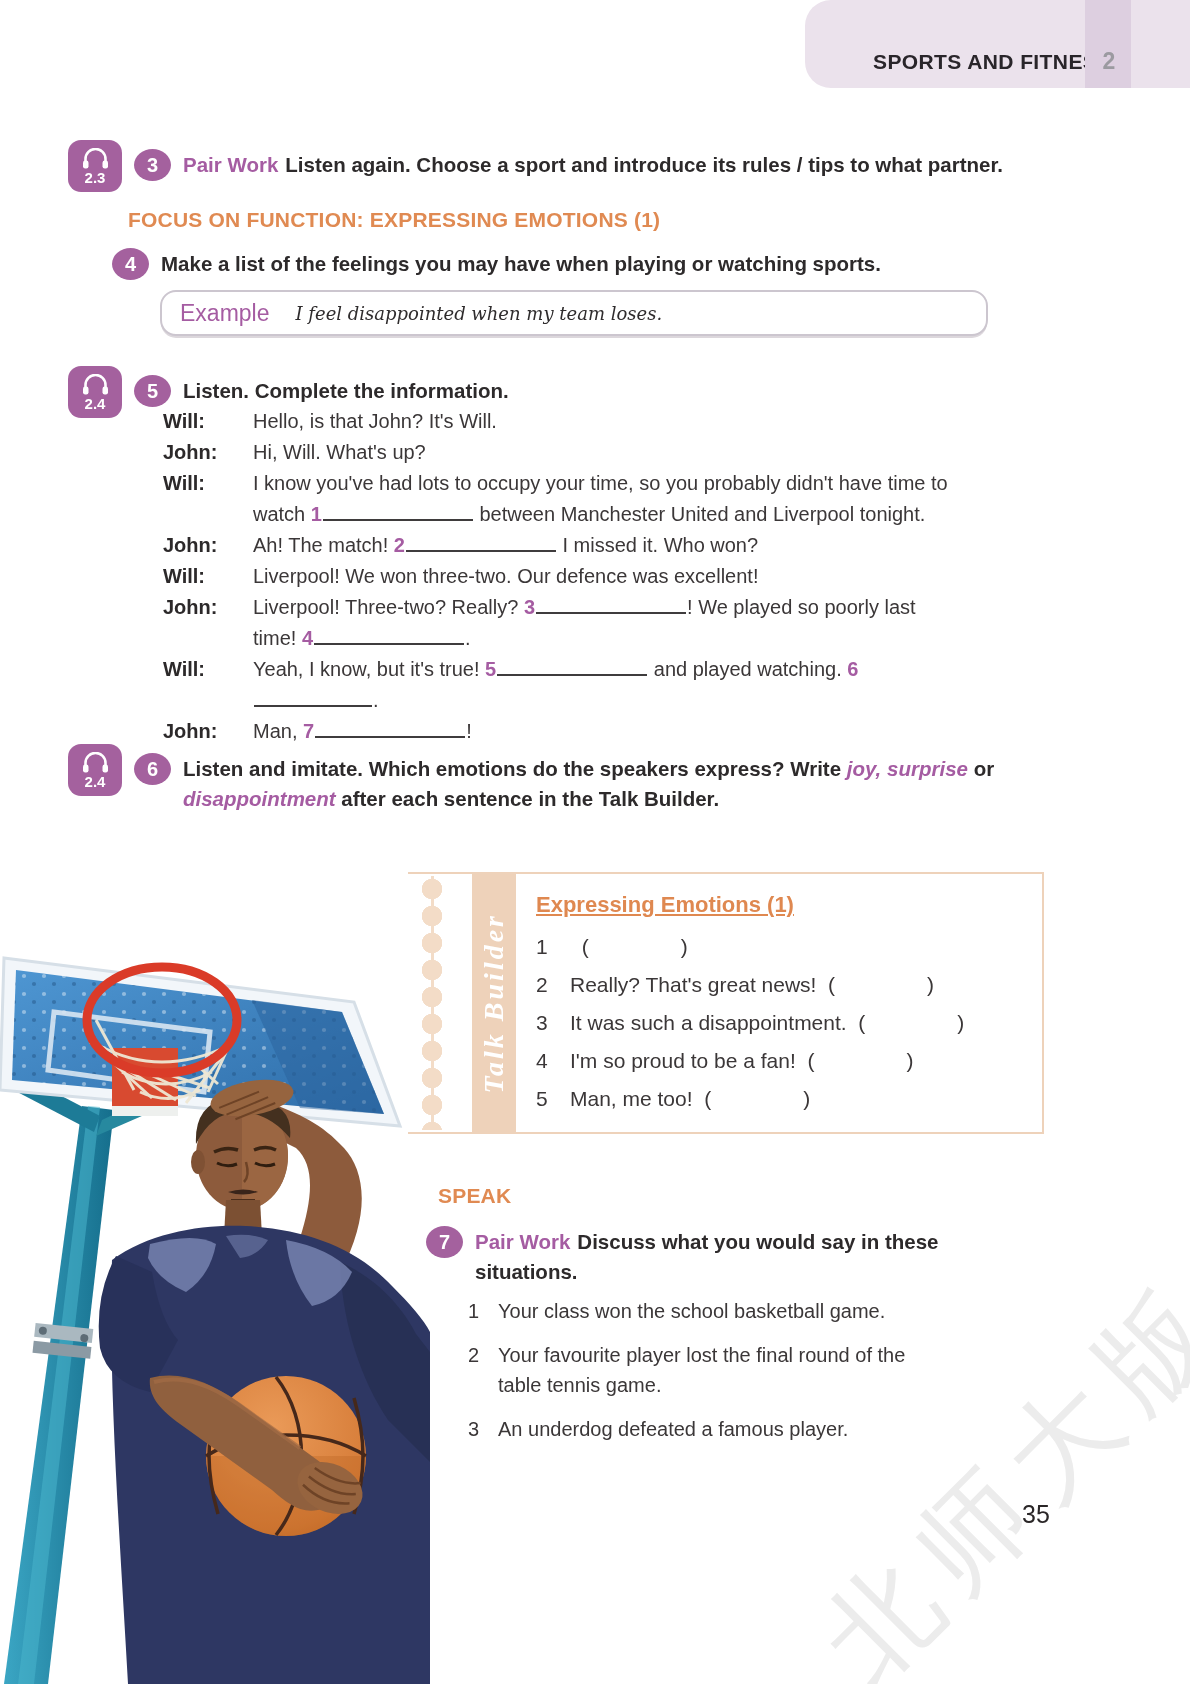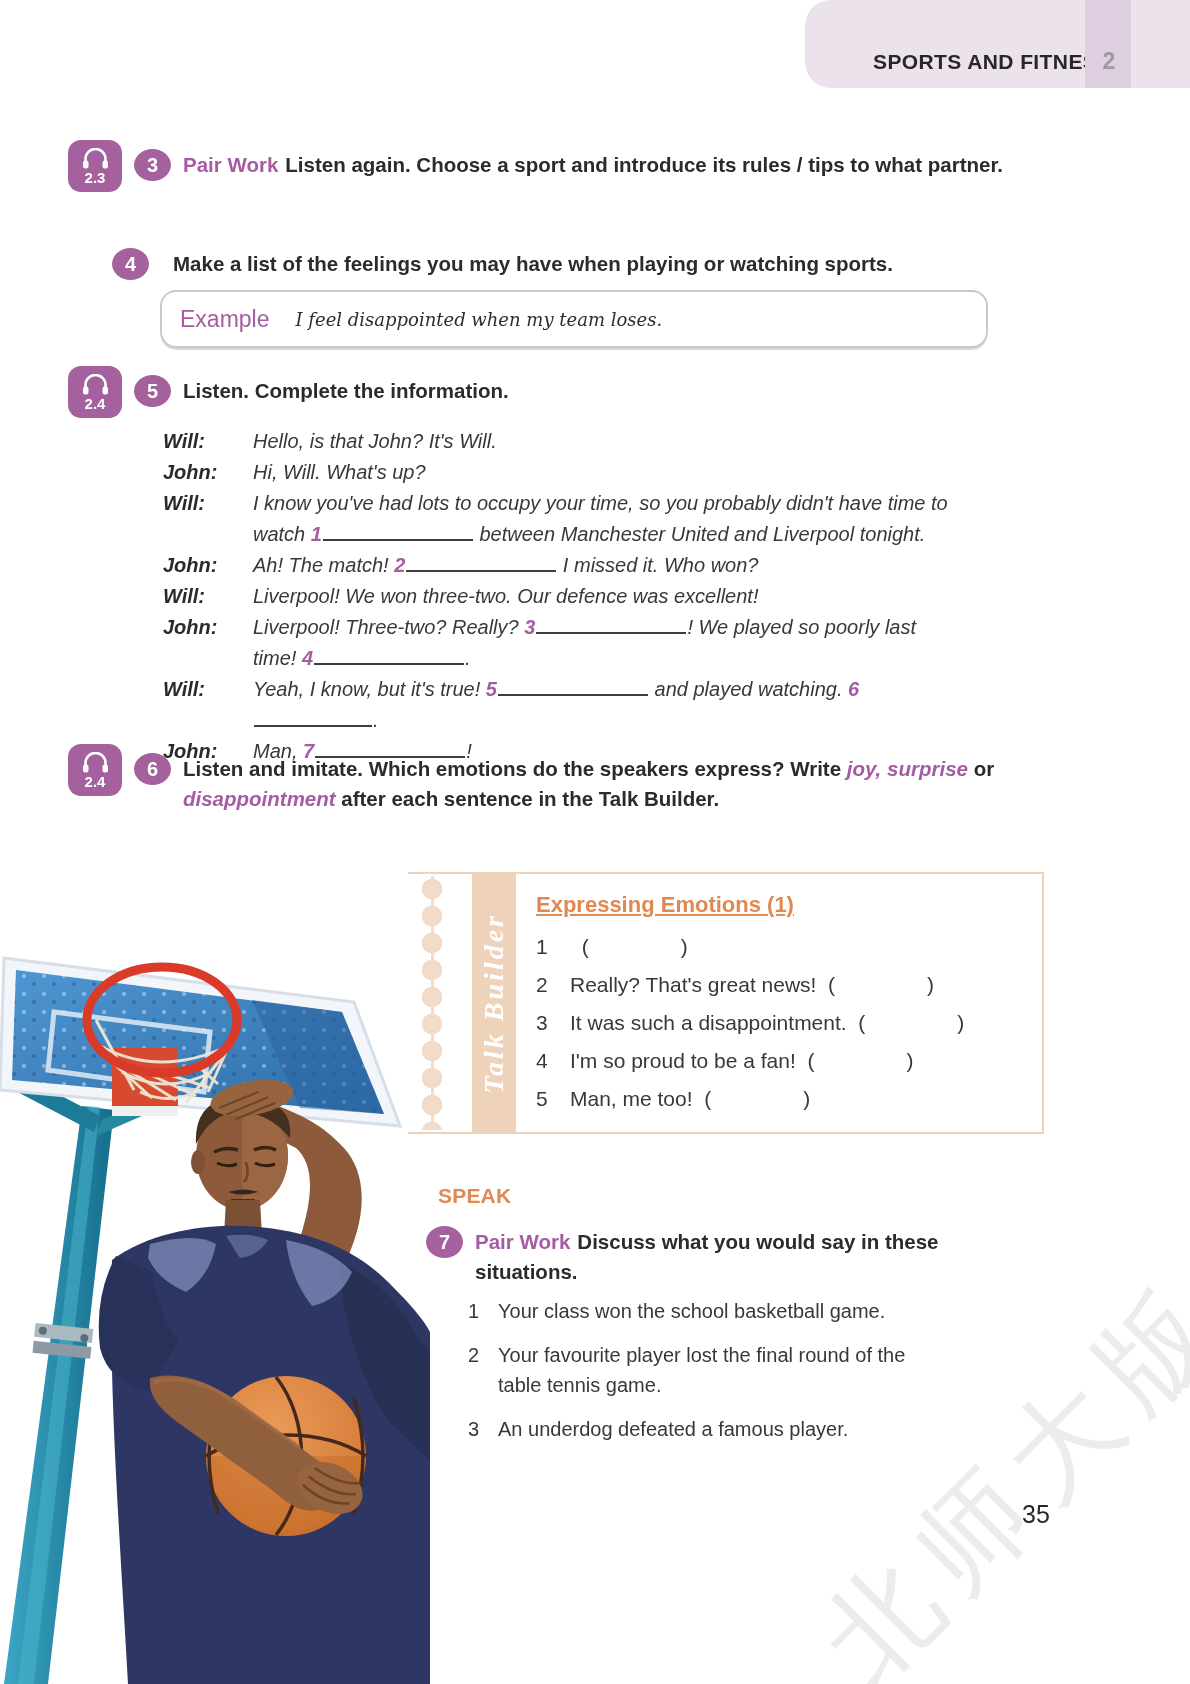--- a/index.html
+++ b/index.html
@@ -25,29 +25,29 @@
              font-weight:bold;font-size:20px;display:flex;align-items:center;justify-content:center;
              flex-shrink:0;margin-top:9px;}
   .badge-num.solo{margin-top:2px;}
   .instr{font-weight:bold;font-size:20.5px;line-height:30px;color:#2d2a2b;margin-top:10px;}
   .instr.solo{margin-top:3px;}
   .tag{color:#a55ca2;margin-right:7px;}
   .seg-em{color:#a55ca2;font-style:italic;text-align:right;}
   .orange-heading{position:absolute;font-size:21px;font-weight:bold;color:#e08a52;letter-spacing:.2px;}
 
   
-  .example-box{position:absolute;left:160px;top:290px;width:828px;height:58px;
+  .example-box{position:absolute;left:160px;top:290px;width:828px;height:46px;
                border:2px solid #ccc6cf;border-radius:16px;background:#fff;
                box-shadow:0 3px 0 -1px #dcd7dc;display:flex;align-items:center;gap:26px;
                padding-left:18px;box-sizing:border-box;}
   .example-label{font-size:23px;color:#a55ca2;}
   .example-text{font-family:"DejaVu Serif",serif;font-style:italic;font-size:18px;color:#2f2c2d;}
 
   
-  .dialogue{position:absolute;left:163px;top:426px;width:790px;font-style:italic;}
+  .dialogue{position:absolute;left:163px;top:406px;width:790px;}
   .dlg-row{display:flex;font-size:20px;line-height:31px;color:#3b3738;}
   .dlg-speaker{width:90px;flex-shrink:0;font-weight:bold;color:#2c292a;}
   .dlg-text{flex:1;}
   .blank-num{color:#a55ca2;font-weight:bold;}
   .blank-line{display:inline-block;width:150px;border-bottom:2px solid #3f3c3d;height:15px;margin:0 1px;}
 
   
   .talkbuilder{position:absolute;left:408px;top:872px;width:636px;height:262px;background:#fff;
                border-top:2px solid #eed2ba;border-right:2px solid #eed2ba;border-bottom:2px solid #eed2ba;
                box-sizing:border-box;}
@@ -217,24 +217,25 @@
         <rect x="20.5" y="12.5" width="5.5" height="8" rx="2.2" fill="#fff"></rect>
       </svg>
       <span class="badge-audio-num">2.3</span>
     </div>
     <div class="badge-num">3</div>
     <div class="instr" style="width:1010px;">
       <span class="tag">Pair Work</span><span>Listen again. Choose a sport and introduce its rules / tips to what partner.</span>
     </div>
   </div>
 
+  <div class="orange-heading" style="left:128px;top:208px;">FOCUS ON FUNCTION: EXPRESSING EMOTIONS (1)</div>
 
   <div class="ex-row" style="left:112px;top:246px;">
     <div class="badge-num solo">4</div>
-    <div class="instr solo" style="width:980px;margin-left:12px;">Make a list of the feelings you may have when playing or watching sports.</div>
+    <div class="instr solo" style="width:980px;">Make a list of the feelings you may have when playing or watching sports.</div>
   </div>
 
   <div class="example-box">
     <span class="example-label">Example</span>
     <span class="example-text">I feel disappointed when my team loses.</span>
   </div>
 
   <div class="ex-row" style="left:68px;top:366px;">
     <div class="badge-audio">
       <svg width="27" height="21" viewBox="0 0 27 21">

